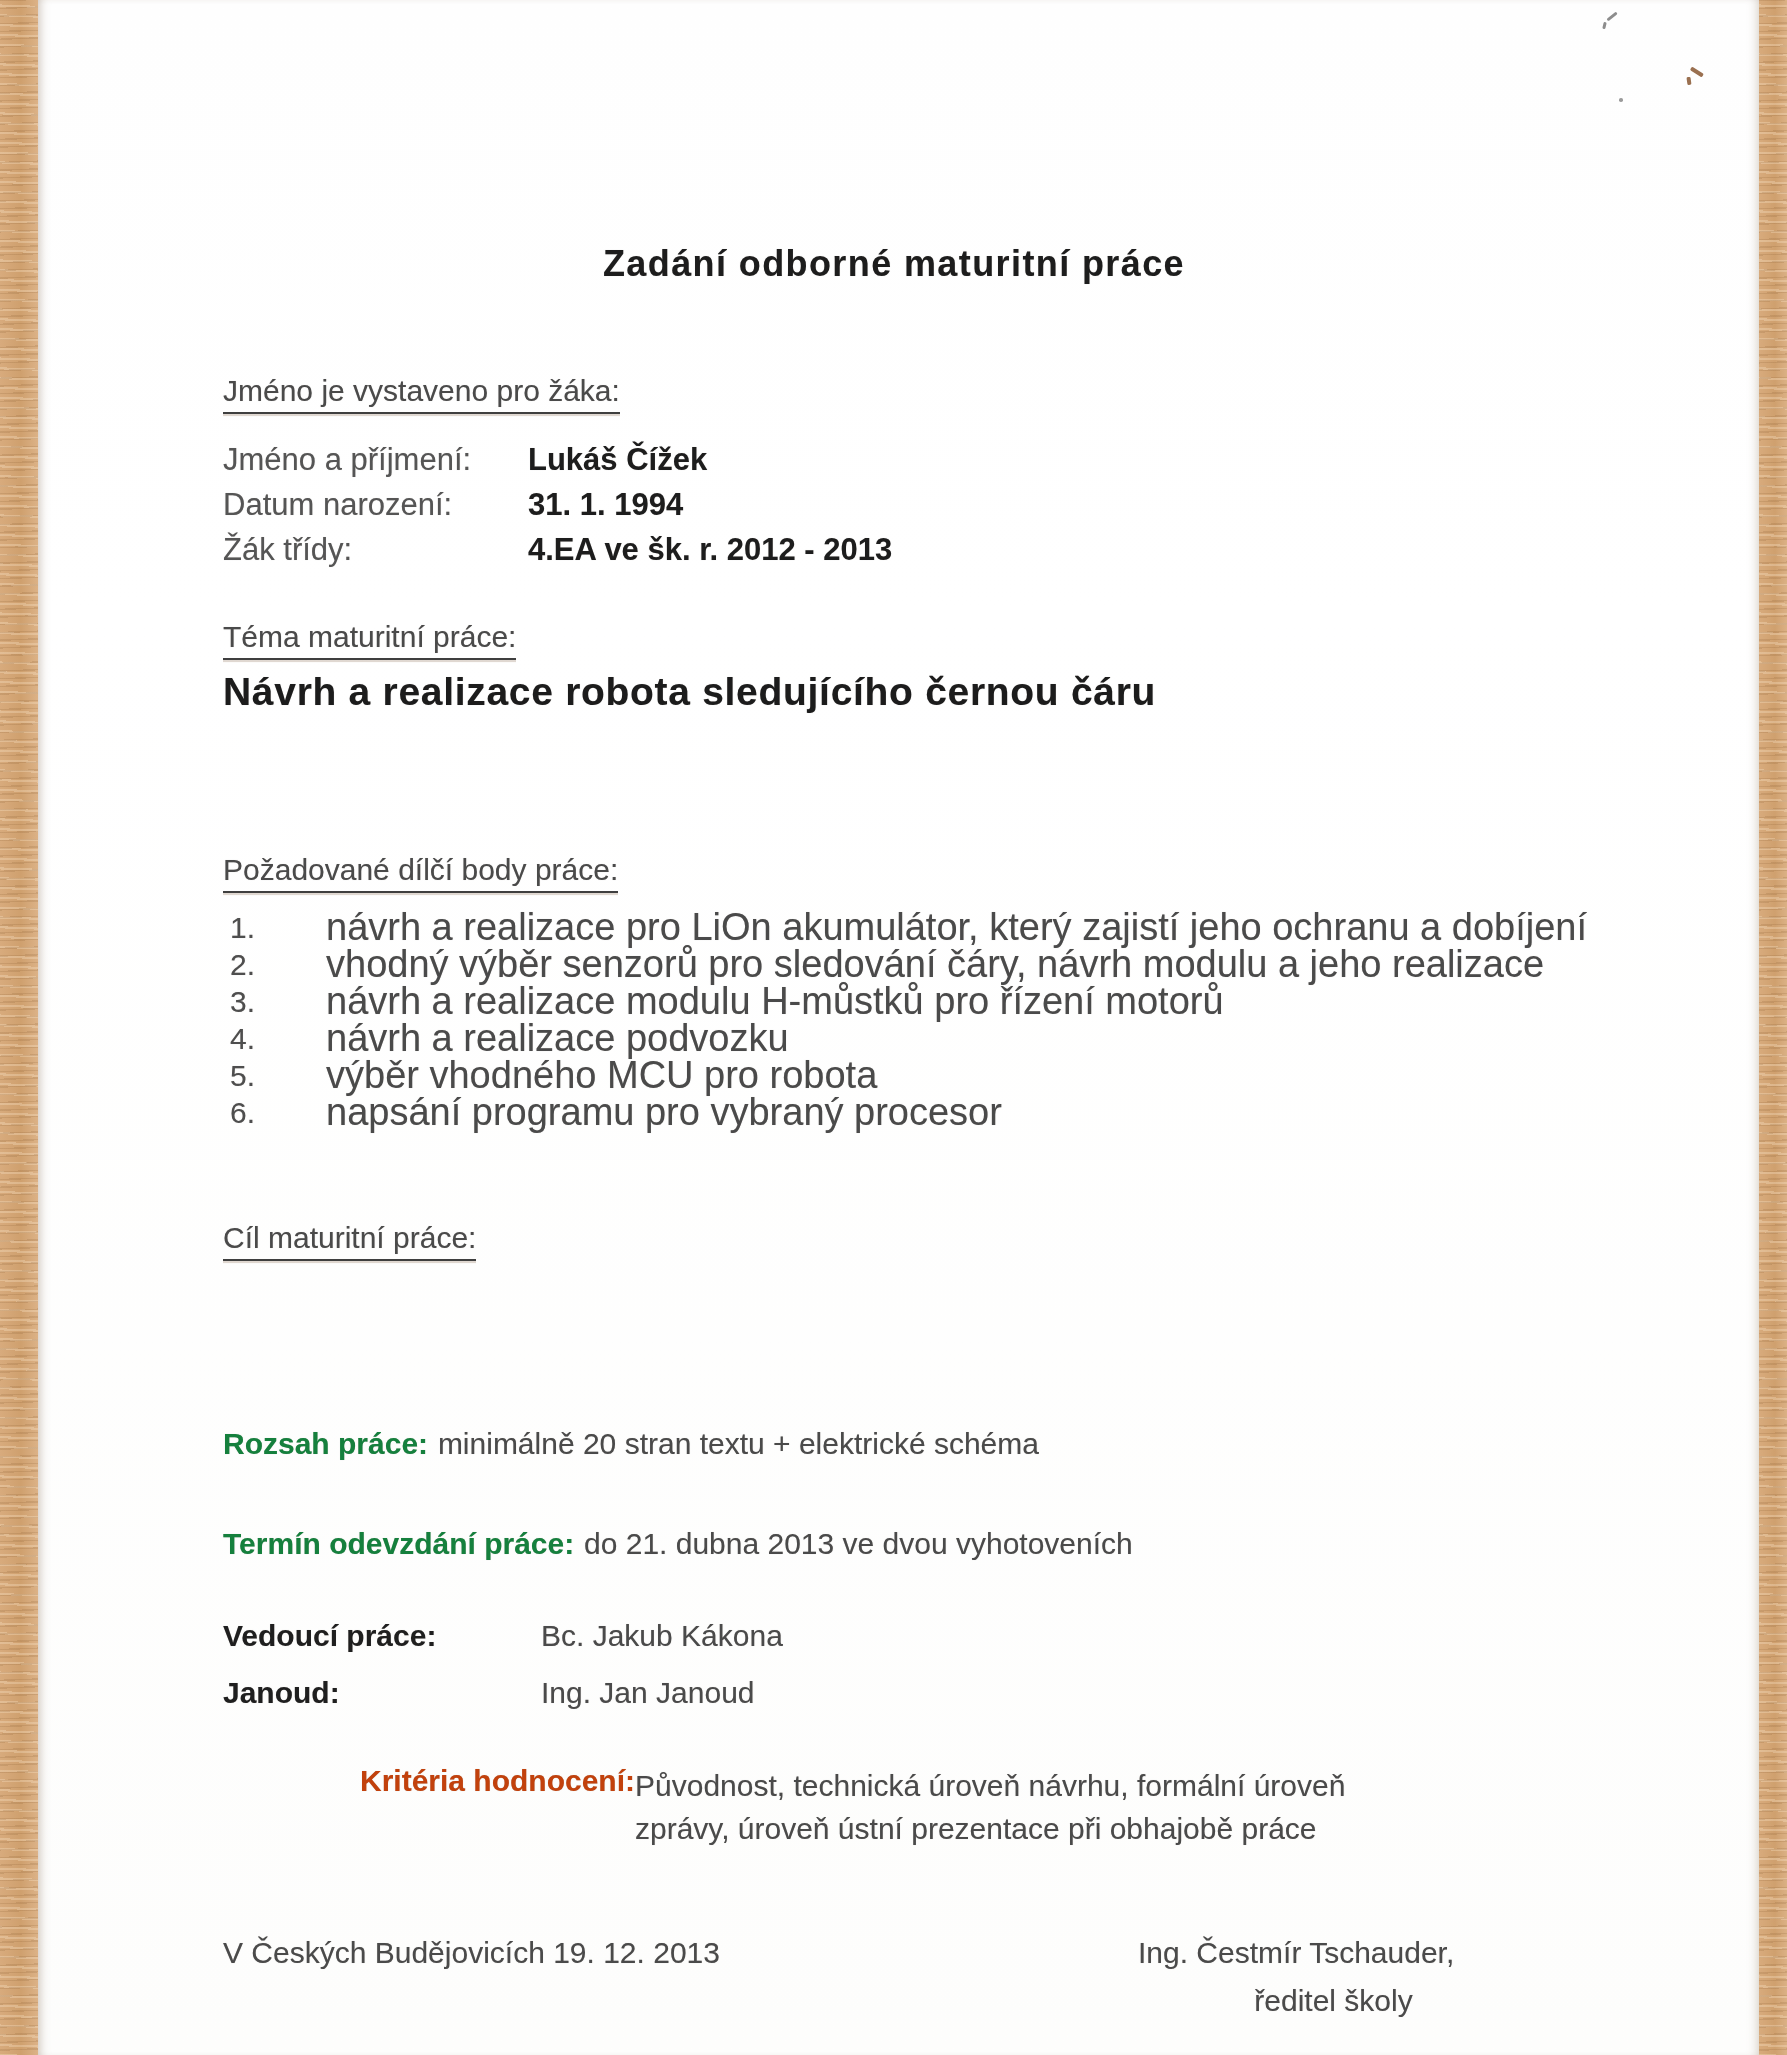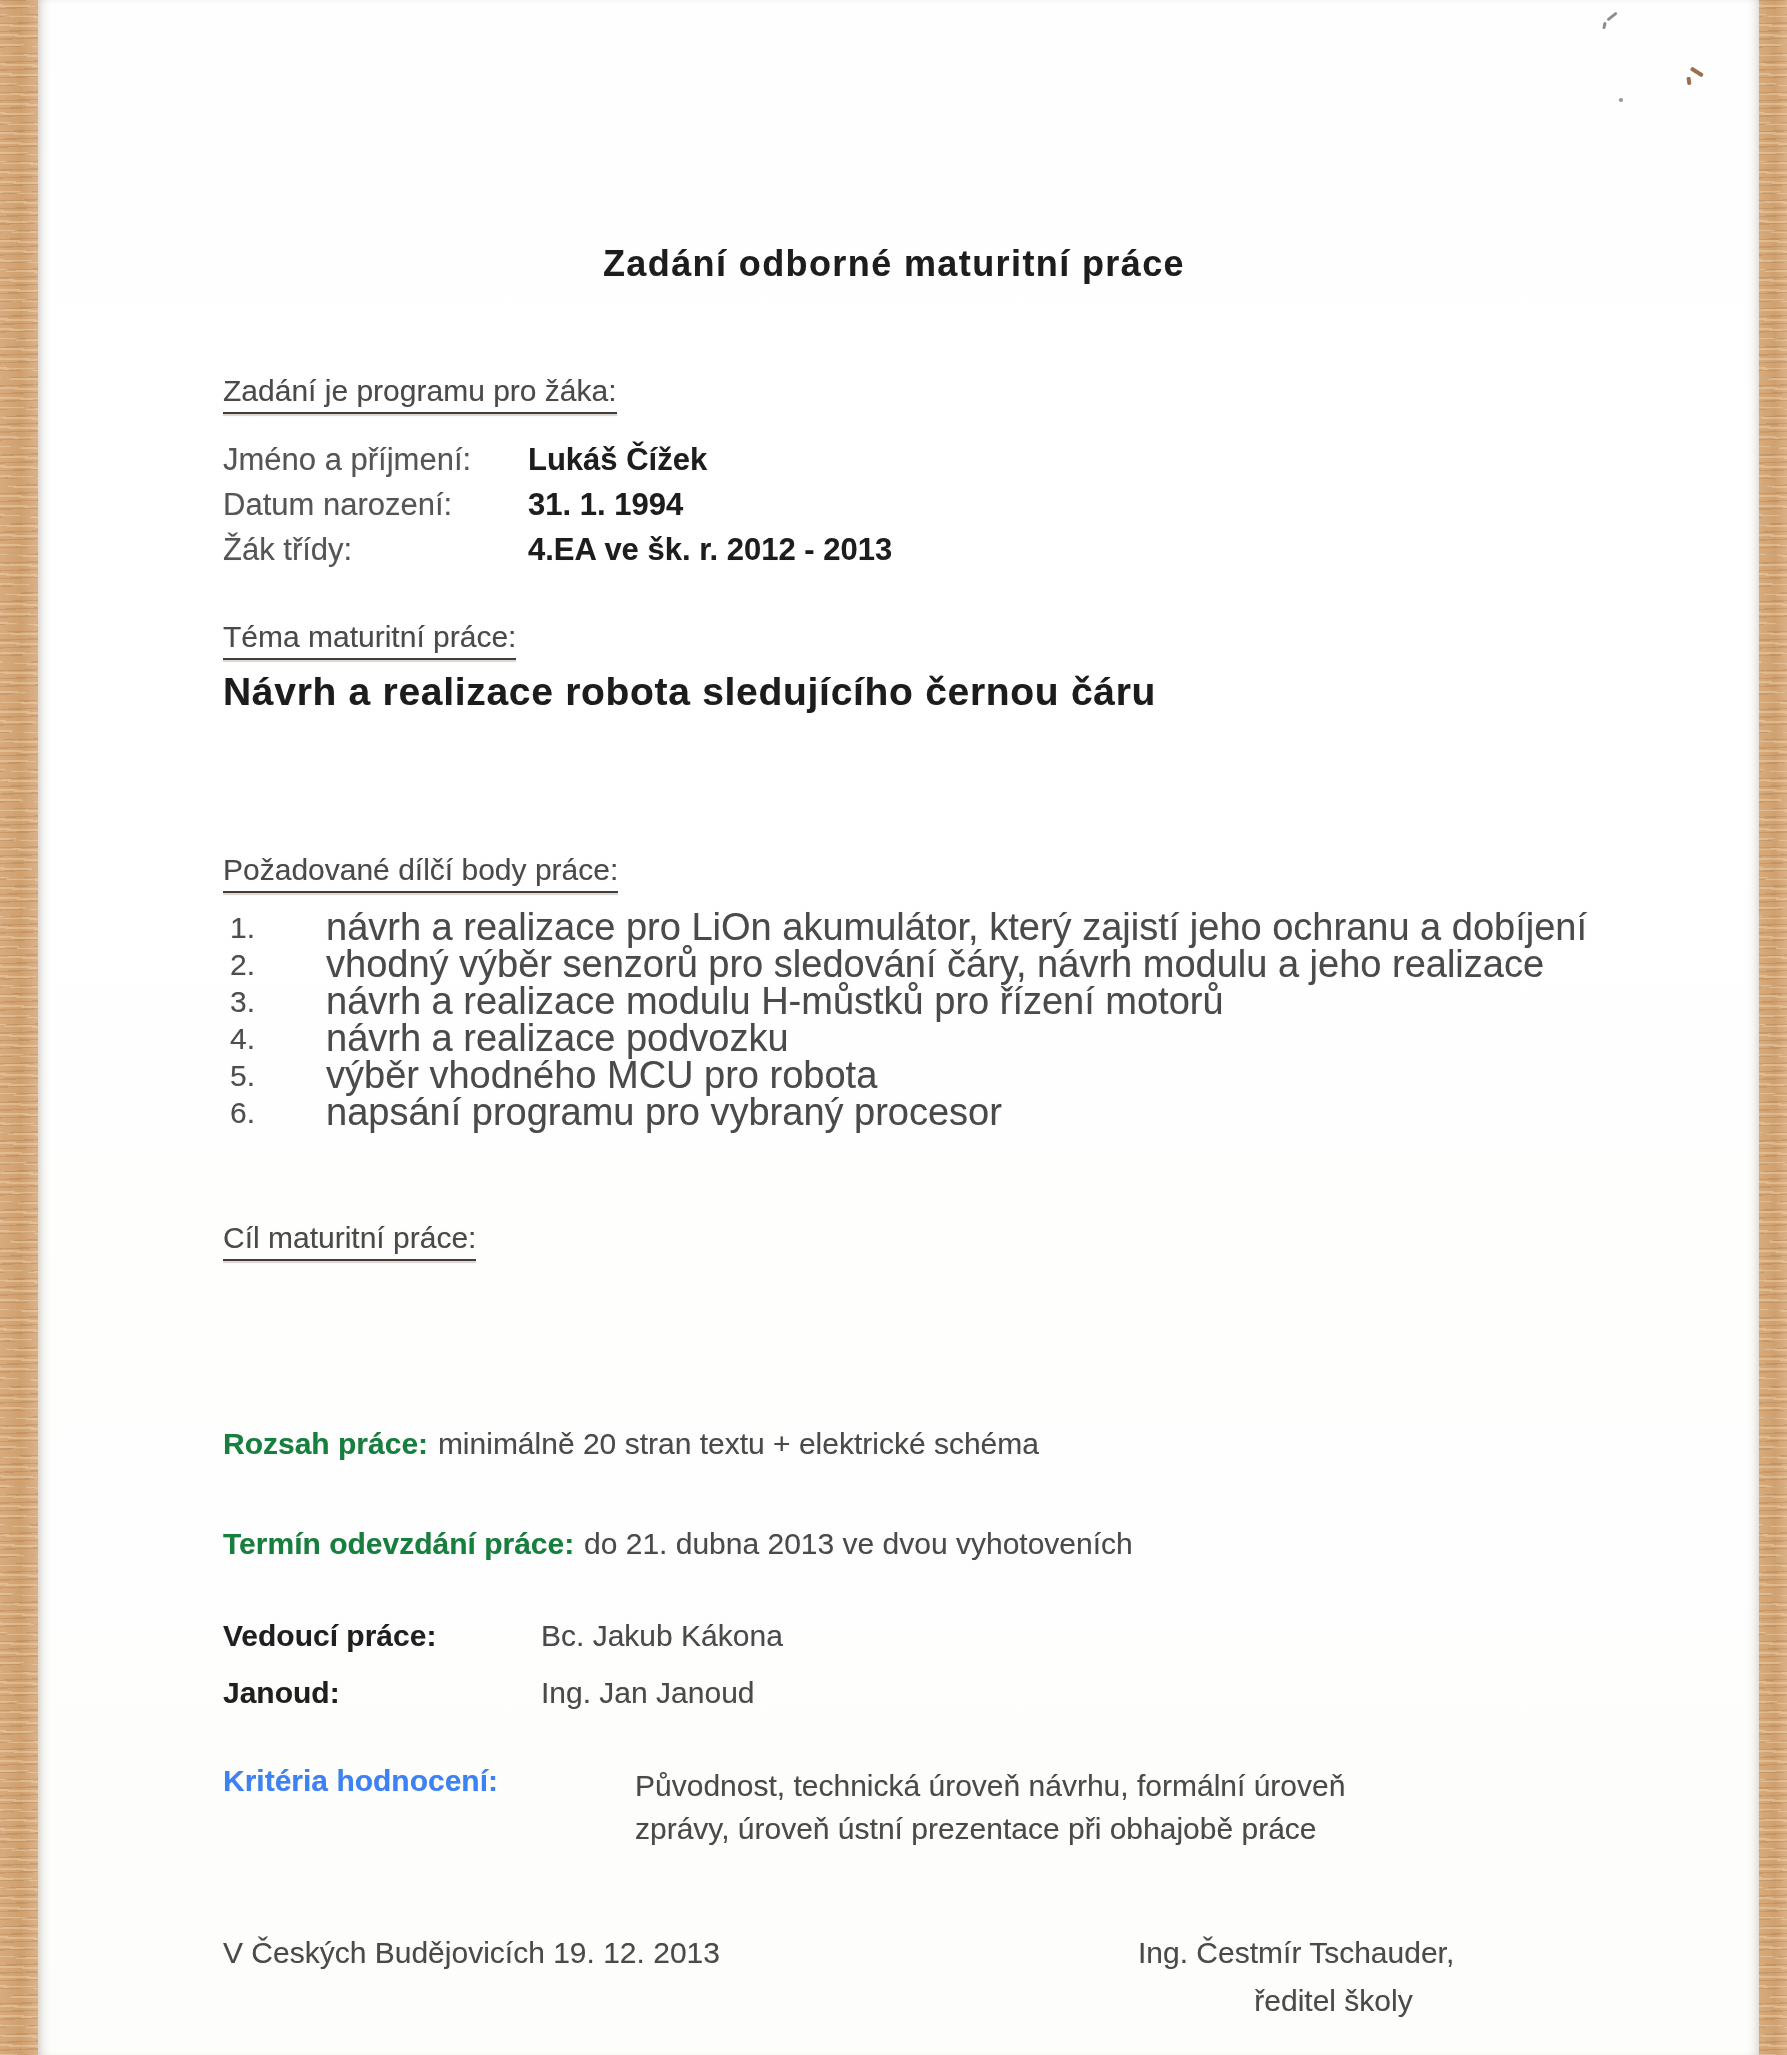--- a/index.html
+++ b/index.html
@@ -102,21 +102,21 @@
   .scope-line    { left: 223px; top: 1427px; }
   .deadline-line { left: 223px; top: 1527px; }
 
   .person-row { display: flex; }
   .supervisor-row { left: 223px; top: 1619px; justify-content: space-between; }
   .opponent-row   { left: 223px; top: 1676px; }
   .person-label { width: 318px; font-weight: bold; color: #1f1f1f; }
   .person-value { color: #4a4a4a; }
 
   .criteria-row { left: 223px; top: 1764px; display: flex; }
-  .criteria-label { width: 412px; font-weight: bold; color: #3b82f6; }
+  .criteria-label { width: 412px; font-weight: bold; color: #c2410c; text-align: right; }
   .criteria-value { line-height: 43px; }
   .criteria-value div { white-space: nowrap; }
 
   .footer-place { left: 223px; top: 1936px; }
   .signature-block { left: 1138px; top: 1936px; width: 391px; text-align: left; }
   .signature-block .sig-title { text-align: center; margin-top: 14px; }
 
   
   .speck { position: absolute; background: #8d8d8d; }
   .speck-1 { left: 1606px; top: 15.4px; width: 12px; height: 2.8px; transform: rotate(-38deg); border-radius: 1.4px; }
@@ -131,21 +131,21 @@
 <div class="page">
 
   <div class="wood wood-left"></div>
   <div class="wood wood-right"></div>
 
   <div class="paper"></div>
 
 
   <div class="txt doc-title">Zadání odborné maturitní práce</div>
 
-  <div class="txt underlined student-heading">Zadání je programu pro žáka:</div>
+  <div class="txt underlined student-heading">Jméno je vystaveno pro žáka:</div>
 
   <div class="txt student-fields">
     <div class="field-row">
       <span class="field-label">Jméno a příjmení:</span>
       <span class="field-value">Lukáš Čížek</span>
     </div>
     <div class="field-row">
       <span class="field-label">Datum narození:</span>
       <span class="field-value">31. 1. 1994</span>
     </div>

